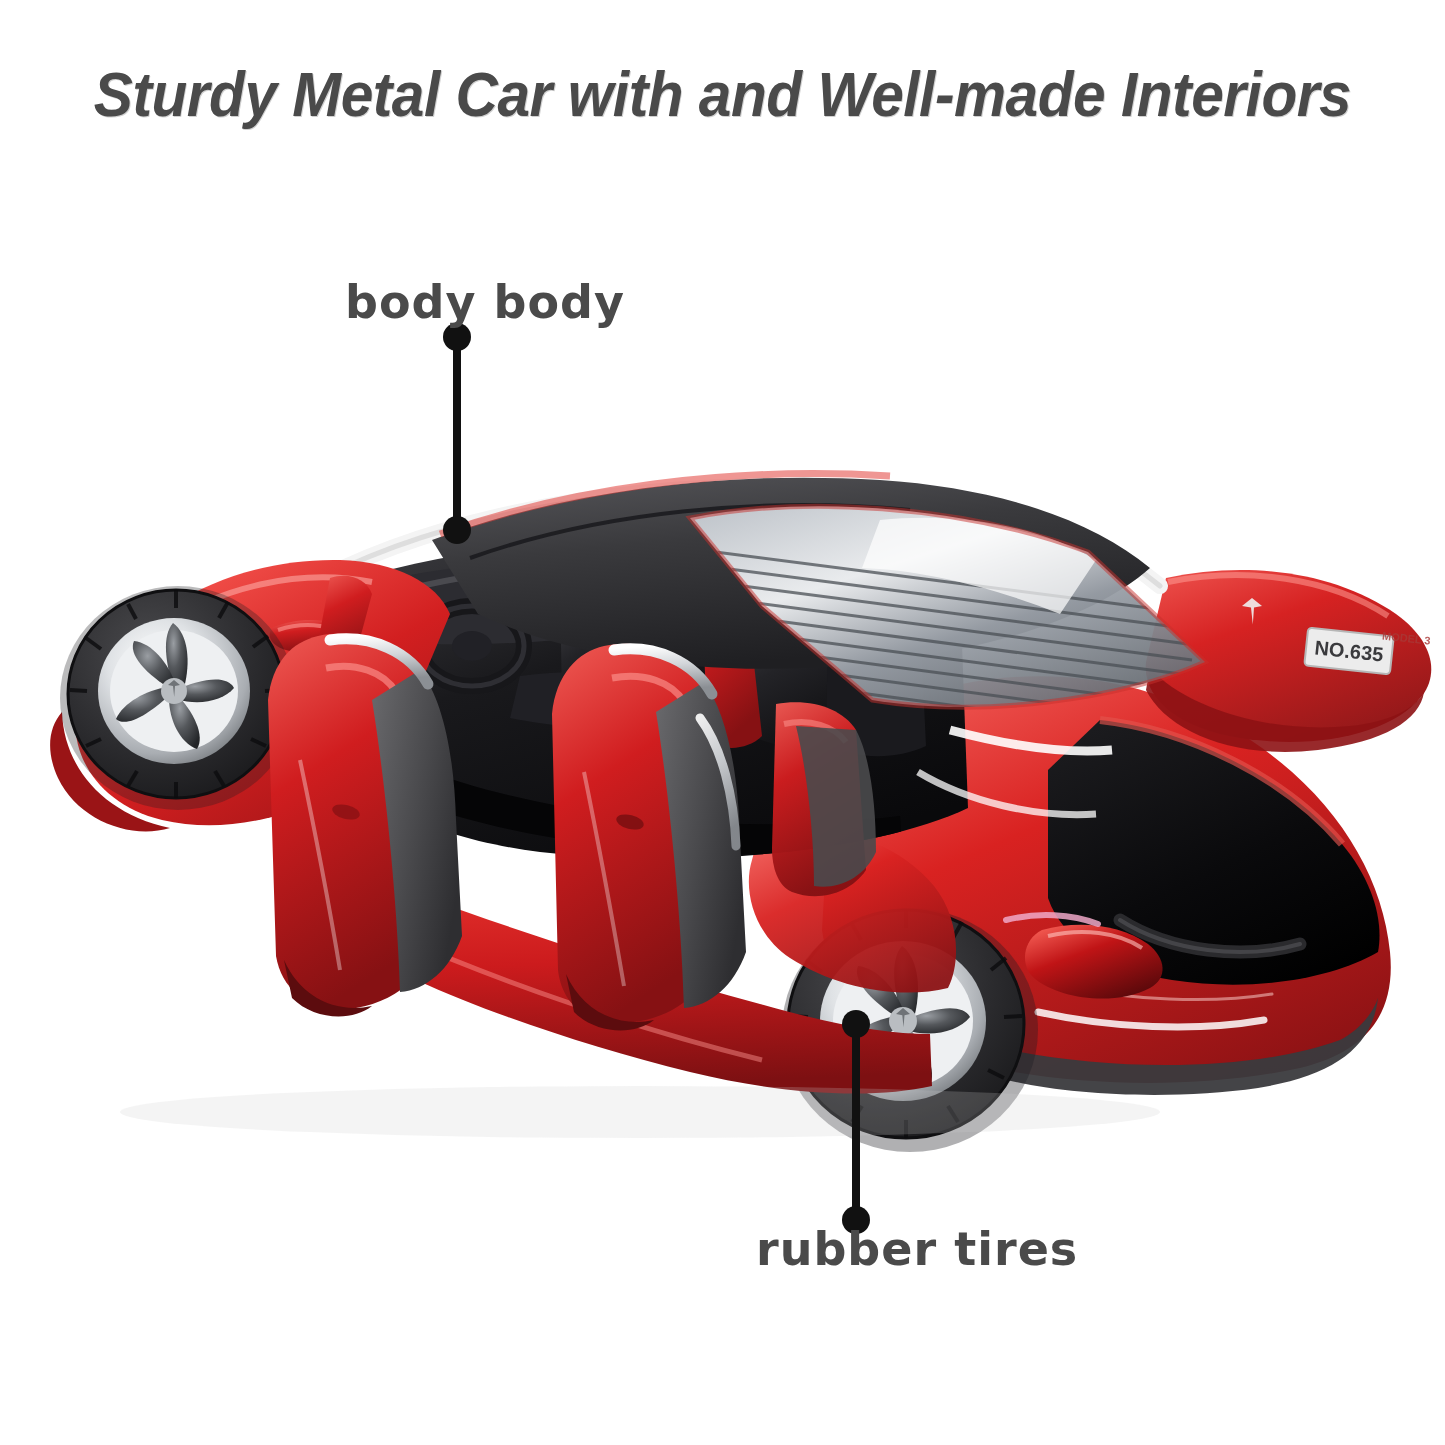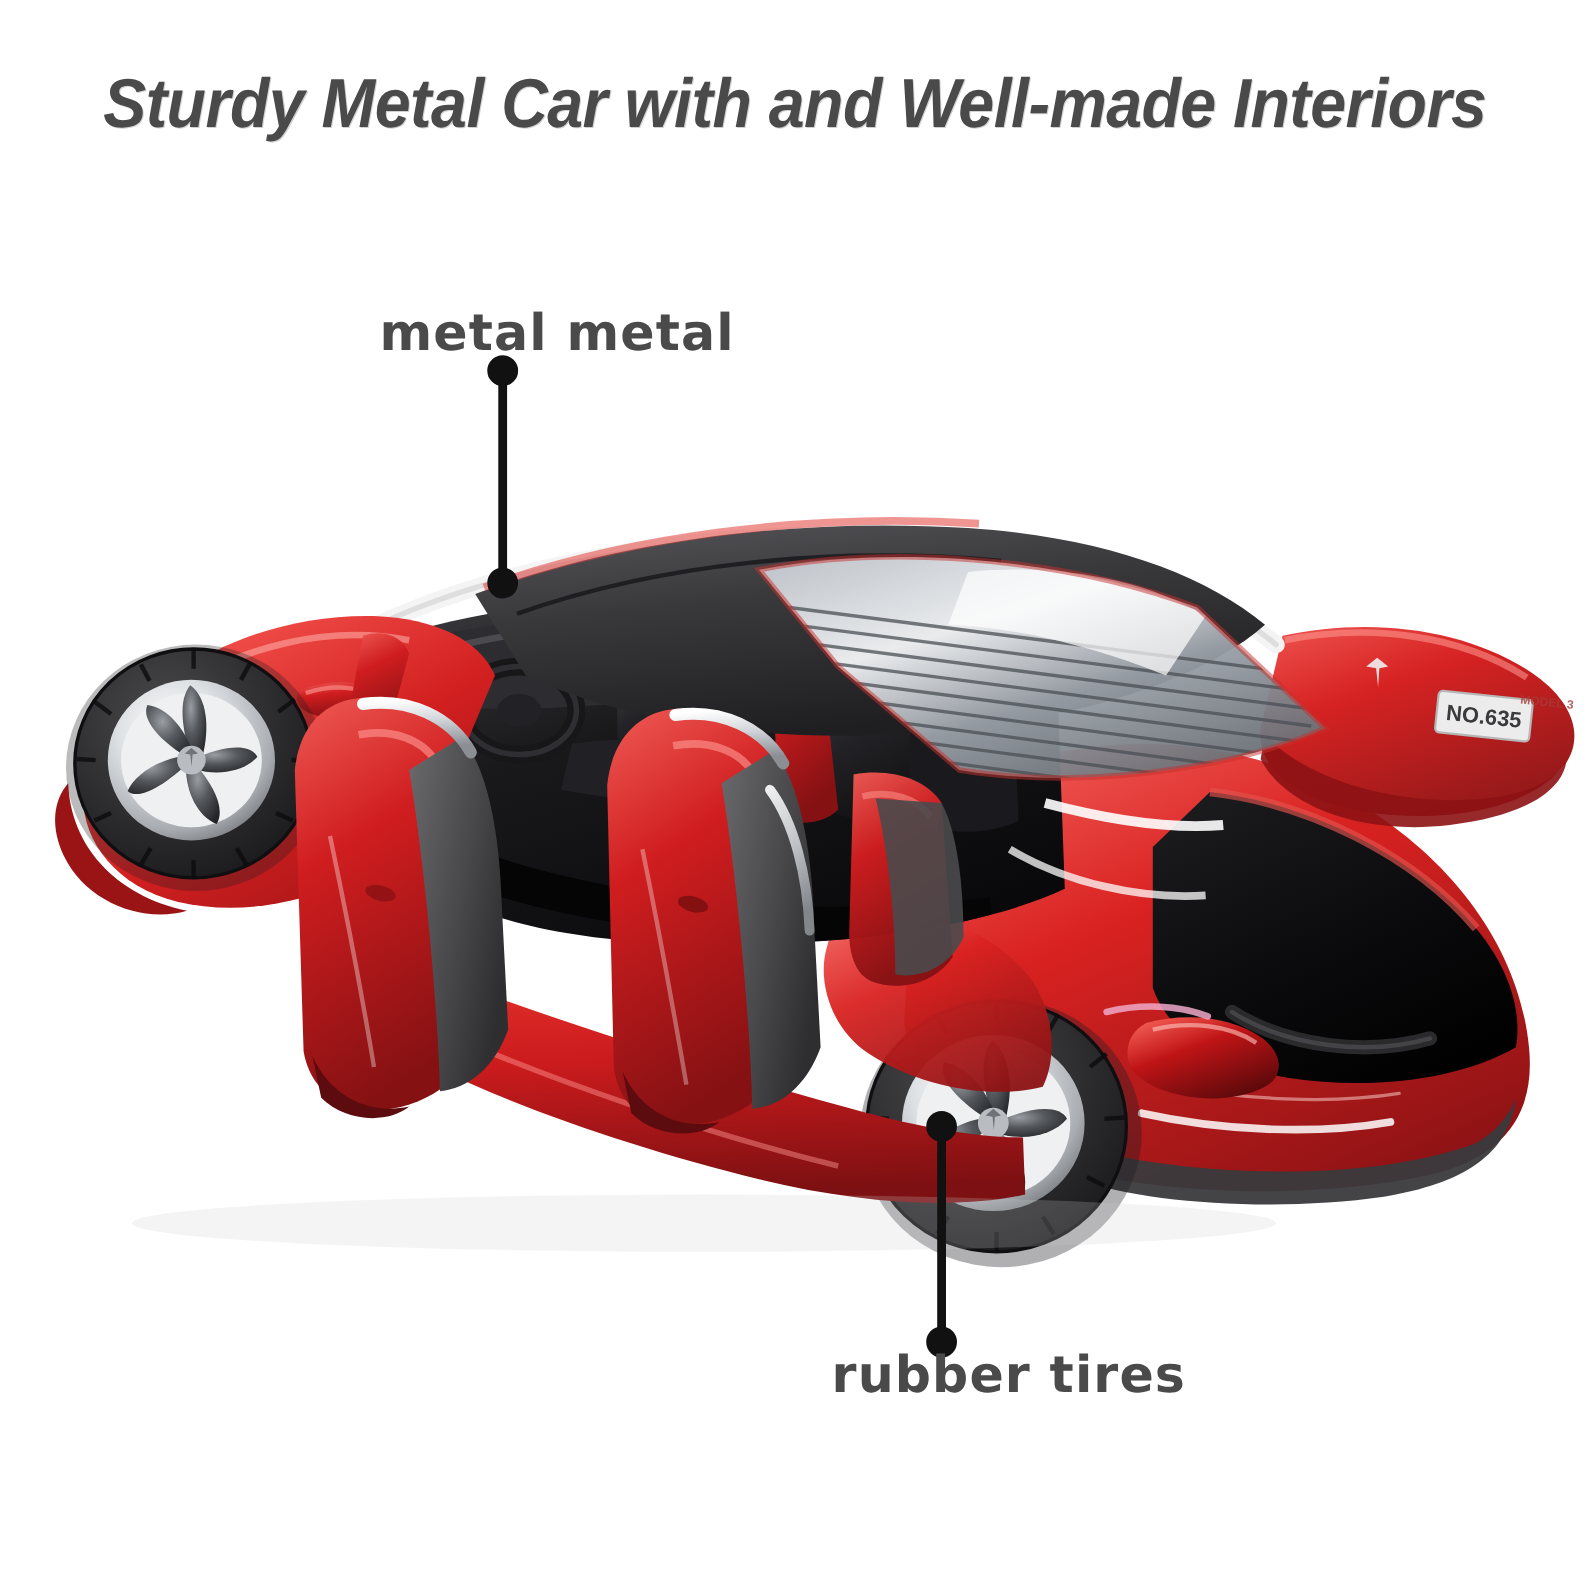--- a/index.html
+++ b/index.html
@@ -455,17 +455,17 @@
       <line x1="457" y1="337" x2="457" y2="530" stroke="#111111" stroke-width="8"></line>
       <circle cx="457" cy="530" r="14" fill="#111111"></circle>
     </g>
     <g>
       <circle cx="856" cy="1024" r="14" fill="#111111"></circle>
       <line x1="856" y1="1024" x2="856" y2="1220" stroke="#111111" stroke-width="8"></line>
       <circle cx="856" cy="1220" r="14" fill="#111111"></circle>
     </g>
   </svg>
 
-  <div id="label-metal-body" class="callout-label">metal metal</div>
+  <div id="label-metal-body" class="callout-label">body body</div>
 
   <div id="label-rubber-tires" class="callout-label">rubber tires</div>
 
 </div>
 
 </body></html>

